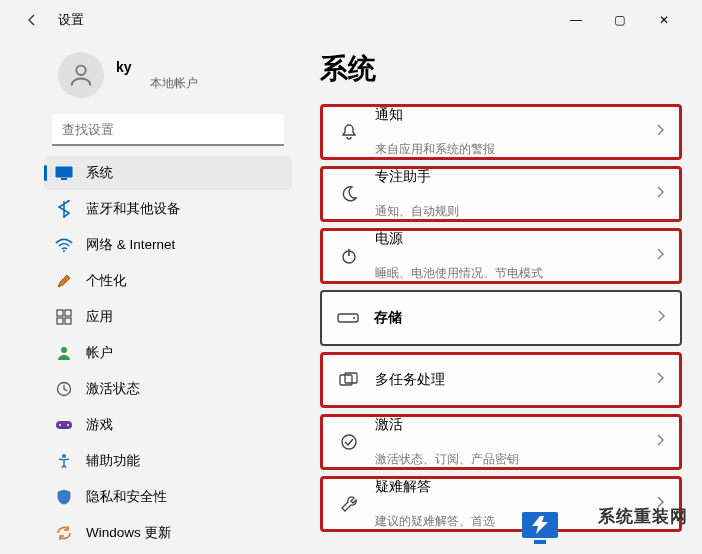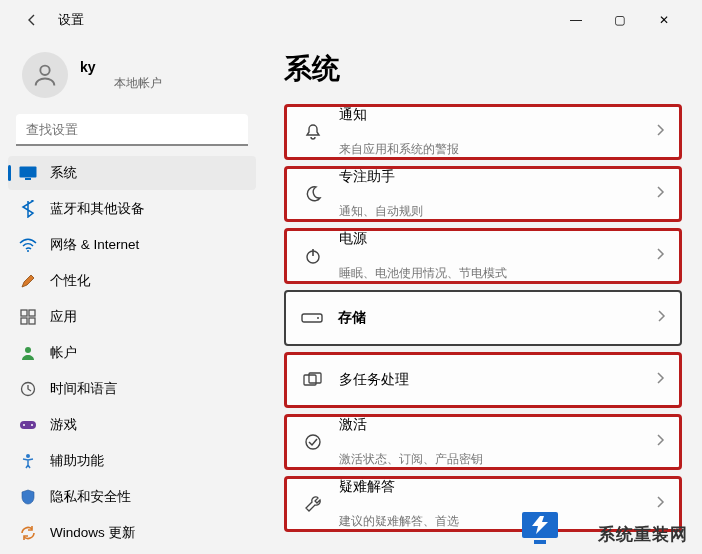--- a/index.html
+++ b/index.html
@@ -31,20 +31,21 @@
   display: flex;
 }
 .winbtn {
   width: 44px; height: 32px;
   display: flex; align-items: center; justify-content: center;
   font-size: 12px;
 }
 .app {
   display: flex;
   height: calc(100% - 40px);
+  padding-left: 36px;
 }
 .sidebar {
   width: 264px;
   padding: 4px 0 0 0;
   display: flex;
   flex-direction: column;
 }
 .user-row {
   display: flex;
   align-items: center;
@@ -139,21 +140,21 @@
   color: #888;
 }
 .watermark-logo {
   position: absolute;
   bottom: 8px;
   right: 140px;
   width: 44px; height: 40px;
 }
 .watermark-text {
   position: absolute;
-  bottom: 8px;
+  bottom: 26px;
   right: 14px;
   font-size: 17px;
   font-weight: 700;
   color: #333;
   letter-spacing: 1px;
 }
 </style>
 </head>
 <body>
 
@@ -249,21 +250,21 @@
           </span>
         <span>帐户</span>
       </div>
       <div class="nav-item">
         <span class="nav-icon">
             <svg width="16" height="16" viewBox="0 0 16 16">
               <circle cx="8" cy="8" r="6.5" fill="none" stroke="#555" stroke-width="1.3"></circle>
               <path d="M8 4v4l3 2" fill="none" stroke="#555" stroke-width="1.3"></path>
             </svg>
           </span>
-        <span>时间和语言</span>
+        <span>激活状态</span>
       </div>
       <div class="nav-item">
         <span class="nav-icon">
             <svg width="18" height="12" viewBox="0 0 18 12">
               <rect x="1" y="2" width="16" height="8" rx="4" fill="#6a3a9a"></rect>
               <circle cx="5" cy="6" r="1" fill="#fff"></circle>
               <circle cx="13" cy="6" r="1" fill="#fff"></circle>
             </svg>
           </span>
         <span>游戏</span>

